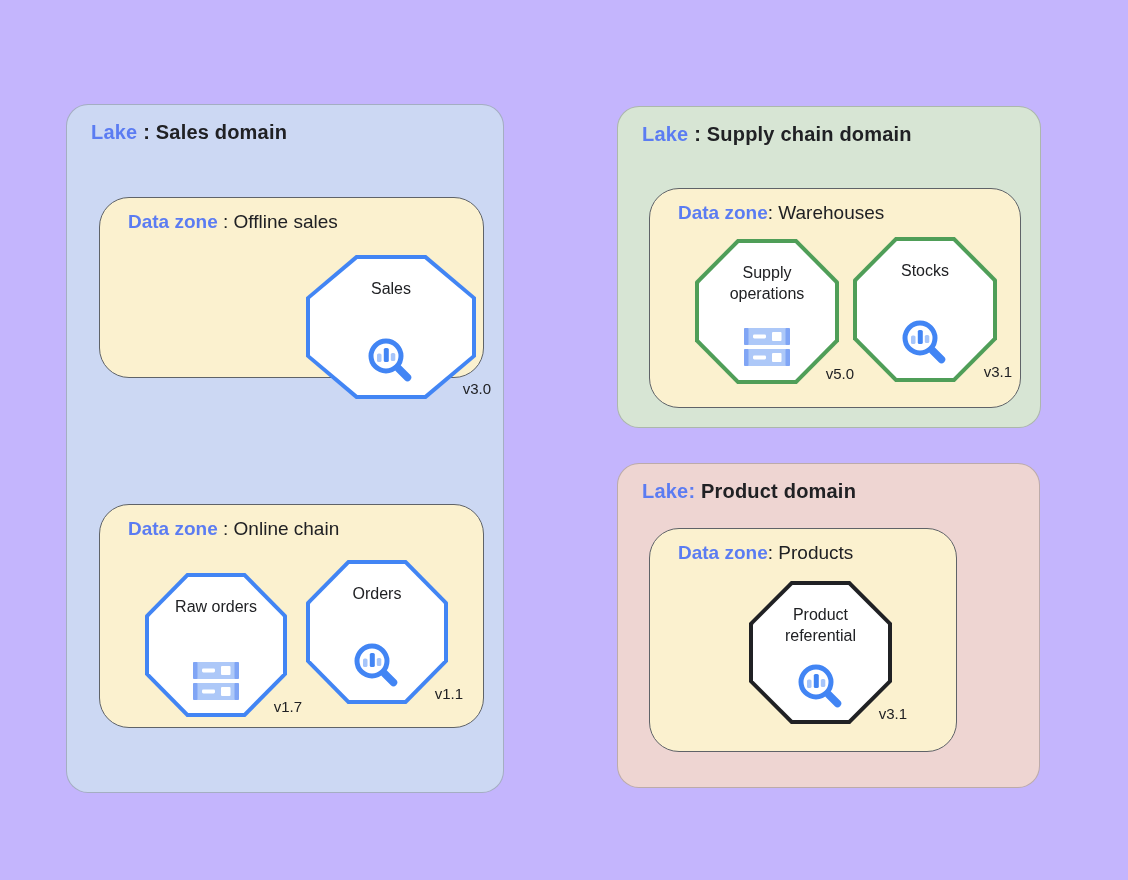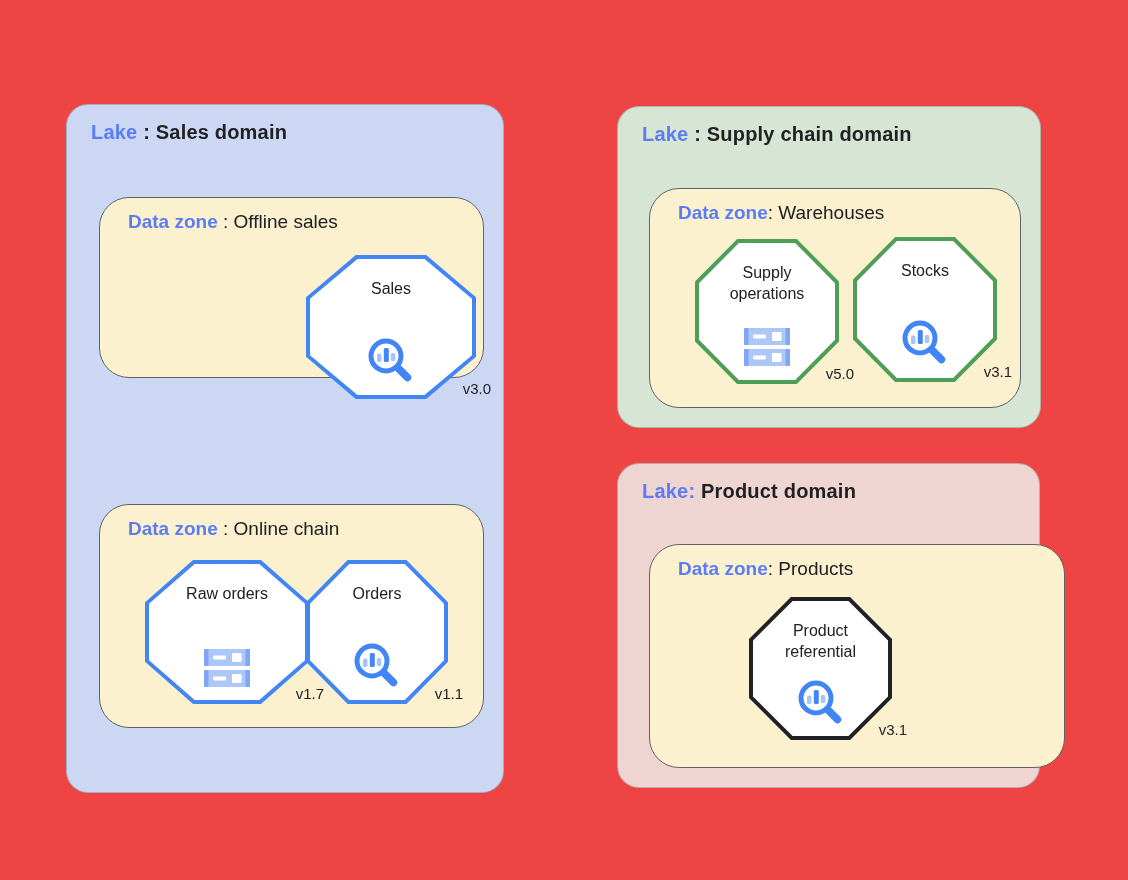--- a/index.html
+++ b/index.html
@@ -1,30 +1,30 @@
 <!DOCTYPE html>
 <html><head>
 <meta charset="utf-8">
 <style>
   html,body{margin:0;padding:0;background:#ffffff;}
   .canvas{
-    position:relative;width:1128px;height:880px;background:#ef4444;
+    position:relative;width:1128px;height:880px;background:#c4b5fd;
     font-family:"Liberation Sans",sans-serif;color:#202124;overflow:hidden;
   }
   .lake{position:absolute;border-radius:22px;border:1px solid rgba(60,64,67,.28);box-sizing:border-box;}
   .lake-sales{left:66px;top:104px;width:438px;height:689px;background:#ccd8f3;}
   .lake-supply{left:617px;top:106px;width:424px;height:322px;background:#d7e5d4;}
   .lake-product{left:617px;top:463px;width:423px;height:325px;background:#eed5d2;}
   .lake-title{position:absolute;left:24px;top:16px;font-size:20px;font-weight:700;letter-spacing:.2px;white-space:pre;}
   .lake-title .prefix{color:#5b7cf2;}
   .zone{position:absolute;background:#fbf1cf;border:1.5px solid #5f6368;border-radius:30px;box-sizing:border-box;}
   .zone-offline{left:32px;top:92px;width:385px;height:181px;}
   .zone-online{left:32px;top:399px;width:385px;height:224px;}
   .zone-warehouses{left:31px;top:81px;width:372px;height:220px;}
-  .zone-products{left:31px;top:80px;width:416px;height:224px;}
+  .zone-products{left:31px;top:64px;width:308px;height:224px;}
   .zone-title{position:absolute;left:28px;top:13px;font-size:19px;font-weight:400;white-space:pre;}
   .zone-title .prefix{color:#5b7cf2;font-weight:700;}
   .asset{position:absolute;}
   .oct{position:absolute;inset:0;
     clip-path:polygon(29.3% 0%,70.7% 0%,100% 29.3%,100% 70.7%,70.7% 100%,29.3% 100%,0% 70.7%,0% 29.3%);}
   .oct-fill{position:absolute;inset:4px;background:#ffffff;
     clip-path:polygon(29.3% 0%,70.7% 0%,100% 29.3%,100% 70.7%,70.7% 100%,29.3% 100%,0% 70.7%,0% 29.3%);}
   .b-blue{background:#4285f4;}
   .b-green{background:#4f9e58;}
   .b-black{background:#202124;}
@@ -60,21 +60,21 @@
             <line x1="33.5" y1="33.5" x2="42.5" y2="42.5" stroke="#4285f4" stroke-width="7.5" stroke-linecap="round"></line>
           </svg>
         </div>
         <div class="asset-version">v3.0</div>
       </div>
     </div>
 
     <div class="zone zone-online">
       <div class="zone-title"><span class="prefix">Data zone</span><span> : </span><span>Online chain</span></div>
 
-      <div class="asset" style="left:45px;top:55px;width:164px;height:144px;">
+      <div class="asset" style="left:45px;top:68px;width:142px;height:144px;">
         <div class="oct b-blue"></div>
         <div class="oct-fill"></div>
         <div class="asset-name">Raw orders</div>
         <div class="asset-icon icon-storage">
           <svg width="46" height="38" viewBox="0 0 46 38">
             <rect x="0" y="0" width="46" height="17" rx="2" fill="#adc8f8"></rect>
             <rect x="0" y="0" width="4.5" height="17" rx="1" fill="#80a5f5"></rect>
             <rect x="41.5" y="0" width="4.5" height="17" rx="1" fill="#80a5f5"></rect>
             <rect x="9" y="6.6" width="13" height="3.8" rx="1.3" fill="#ffffff"></rect>
             <rect x="28" y="4" width="9.5" height="9" rx="1" fill="#ffffff"></rect>

